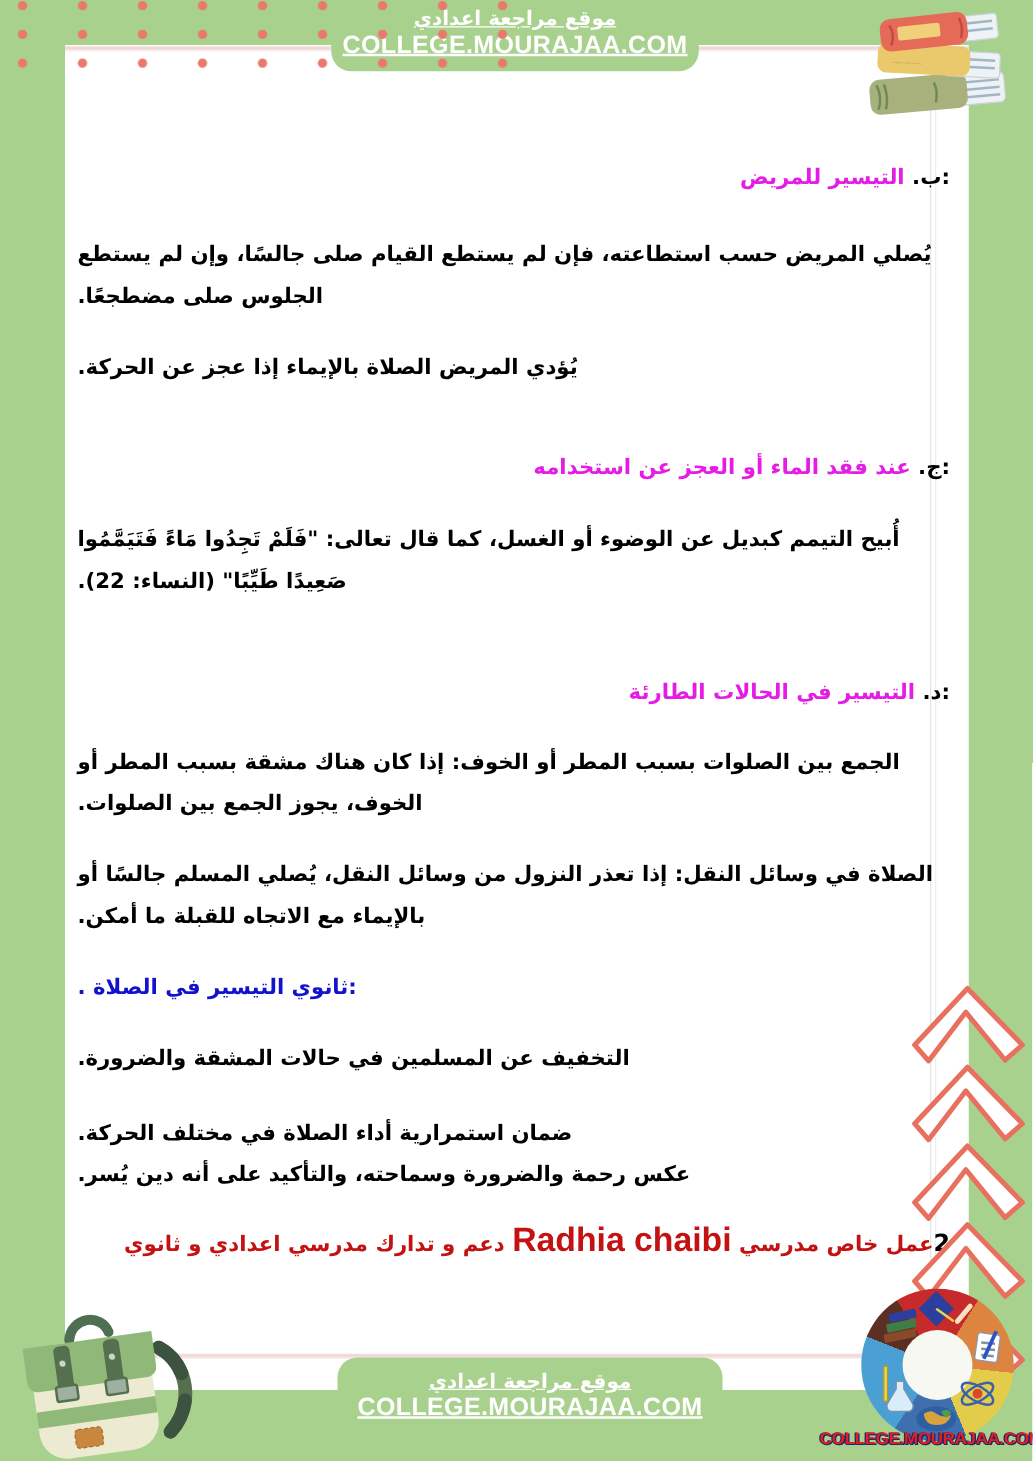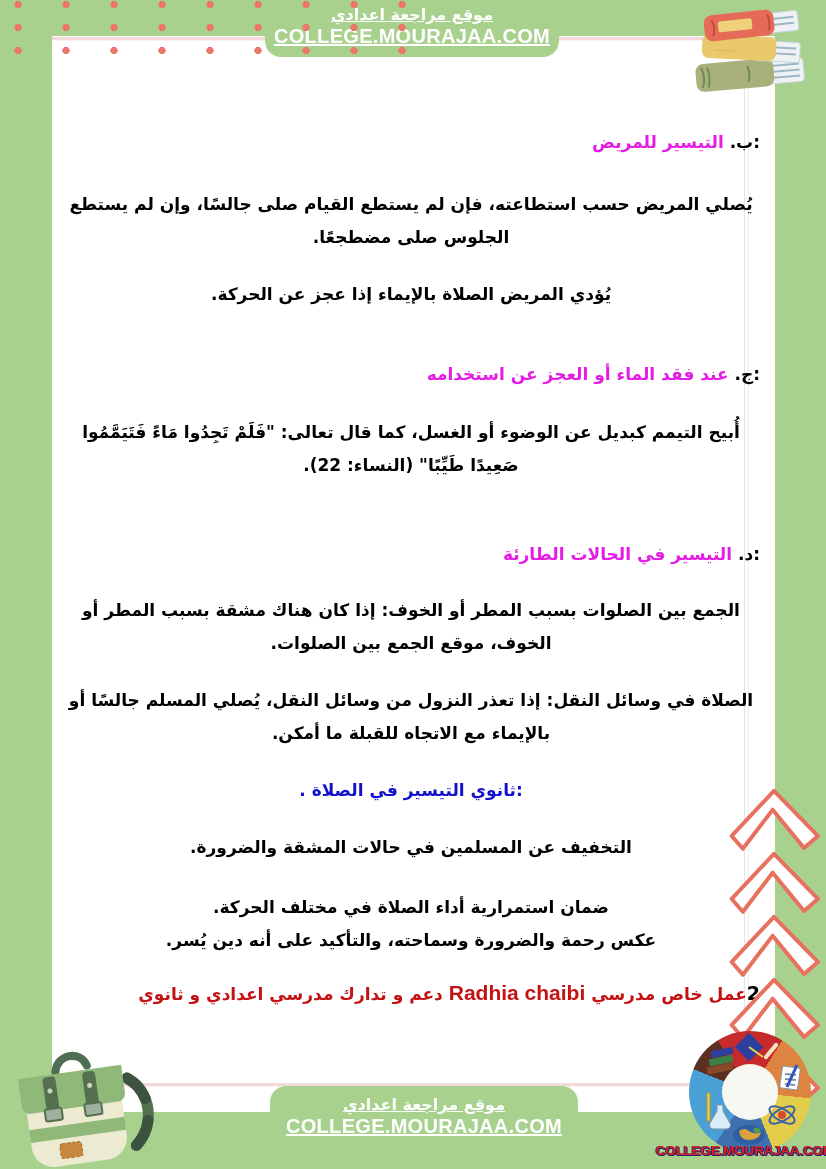--- a/index.html
+++ b/index.html
@@ -34,27 +34,27 @@
     background-size:48px 23px;background-position:0 0;
   }
   
   .tab{position:absolute;background:var(--green);text-align:center;color:#fff;z-index:3;}
   .tab-top{left:265px;top:0;width:294px;height:57px;border-radius:0 0 16px 16px;}
   .tab-bottom{left:270px;top:1086px;width:308px;height:83px;border-radius:16px 16px 0 0;padding-top:4px;box-sizing:border-box;}
   .site-title{display:block;font-size:16px;font-weight:bold;text-decoration:underline;direction:rtl;margin-top:5px;}
   .site-domain{display:block;font-size:20px;font-weight:bold;text-decoration:underline;font-family:"Liberation Sans",sans-serif;letter-spacing:.3px;margin-top:1px;}
   
   .tblock{position:absolute;left:62px;width:698px;direction:rtl;font-weight:bold;font-size:17px;line-height:33px;color:#000;z-index:2;}
-  .center{text-align:center;}
+  .center{text-align:left;}
   .right{text-align:right;}
   .magenta{color:var(--magenta);text-align:center;}
   .blue-h{color:var(--blue);}
   .credit{color:var(--red);}
   .credit .num{color:#000;font-size:19px;}
-  .credit .latin{font-family:"Liberation Sans",sans-serif;font-size:21px;}
+  .credit .latin{font-family:"Liberation Sans",sans-serif;font-size:27px;}
   
   .chevrons{position:absolute;left:727px;top:781px;z-index:3;}
   
   .logo{
     position:absolute;left:689px;top:1031px;width:122px;height:122px;border-radius:50%;z-index:5;
     background:conic-gradient(#c62a2a 0 32deg,#dd8440 32deg 96deg,#e3cc49 96deg 158deg,#3f6fae 158deg 214deg,#4a9fd4 214deg 292deg,#5c2f23 292deg 328deg,#c62a2a 328deg 360deg);
   }
   .logo::after{
     content:"";position:absolute;left:33px;top:33px;width:56px;height:56px;border-radius:50%;background:#f6f8f1;
   }
@@ -120,21 +120,21 @@
   <div class="tblock center" style="top:278px">يُؤدي المريض الصلاة بالإيماء إذا عجز عن الحركة.</div>
 
   <div class="tblock right" style="top:358px">
     <span>:ج. </span><span class="magenta">عند فقد الماء أو العجز عن استخدامه</span>
   </div>
   <div class="tblock center" style="top:416px">أُبيح التيمم كبديل عن الوضوء أو الغسل، كما قال تعالى: "فَلَمْ تَجِدُوا مَاءً فَتَيَمَّمُوا صَعِيدًا طَيِّبًا" (النساء: 22).</div>
 
   <div class="tblock right" style="top:538px">
     <span>:د. </span><span class="magenta">التيسير في الحالات الطارئة</span>
   </div>
-  <div class="tblock center" style="top:594px">الجمع بين الصلوات بسبب المطر أو الخوف: إذا كان هناك مشقة بسبب المطر أو الخوف، موقع الجمع بين الصلوات.</div>
+  <div class="tblock center" style="top:594px">الجمع بين الصلوات بسبب المطر أو الخوف: إذا كان هناك مشقة بسبب المطر أو الخوف، يجوز الجمع بين الصلوات.</div>
   <div class="tblock center" style="top:684px">الصلاة في وسائل النقل: إذا تعذر النزول من وسائل النقل، يُصلي المسلم جالسًا أو بالإيماء مع الاتجاه للقبلة ما أمكن.</div>
 
   <div class="tblock center blue-h" style="top:774px">:ثانوي التيسير في الصلاة .</div>
   <div class="tblock center" style="top:831px">التخفيف عن المسلمين في حالات المشقة والضرورة.</div>
   <div class="tblock center" style="top:891px">ضمان استمرارية أداء الصلاة في مختلف الحركة.</div>
   <div class="tblock center" style="top:924px">عكس رحمة والضرورة وسماحته، والتأكيد على أنه دين يُسر.</div>
 
   <div class="tblock right credit" style="top:976px">
     <span class="num">2</span><span>عمل خاص مدرسي </span><span class="latin">Radhia chaibi</span><span> دعم و تدارك مدرسي اعدادي و ثانوي</span>
   </div>

